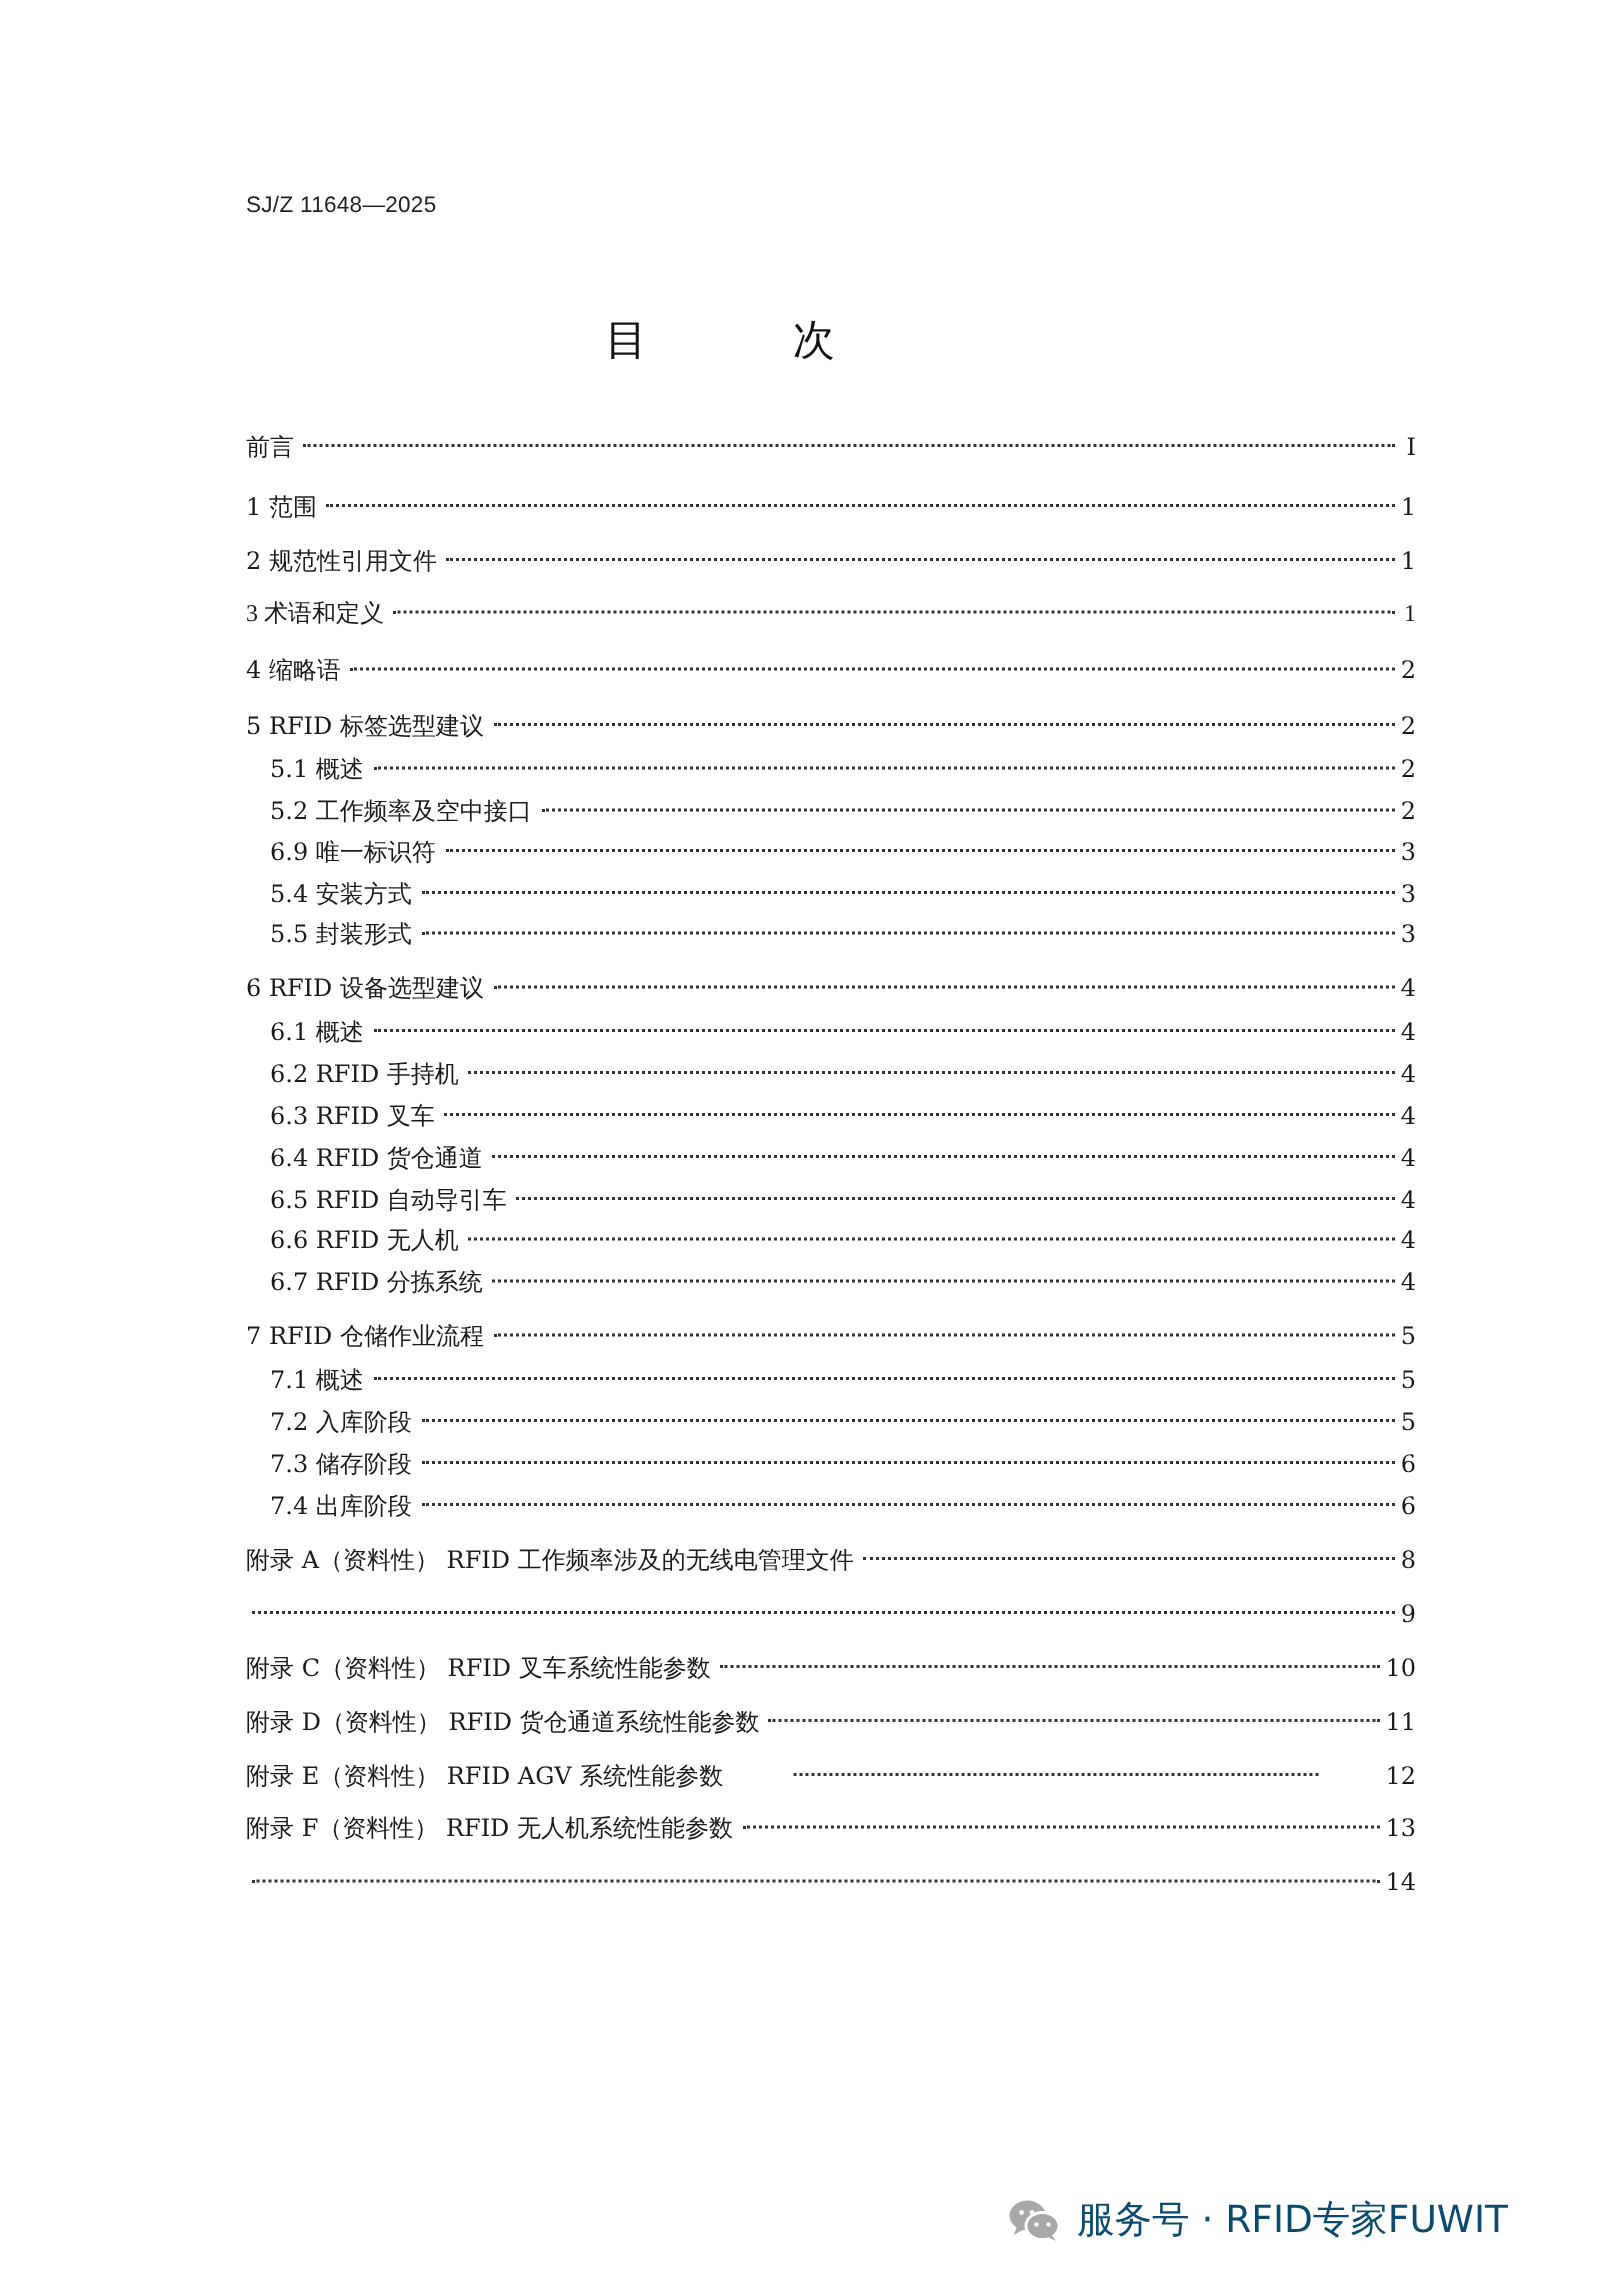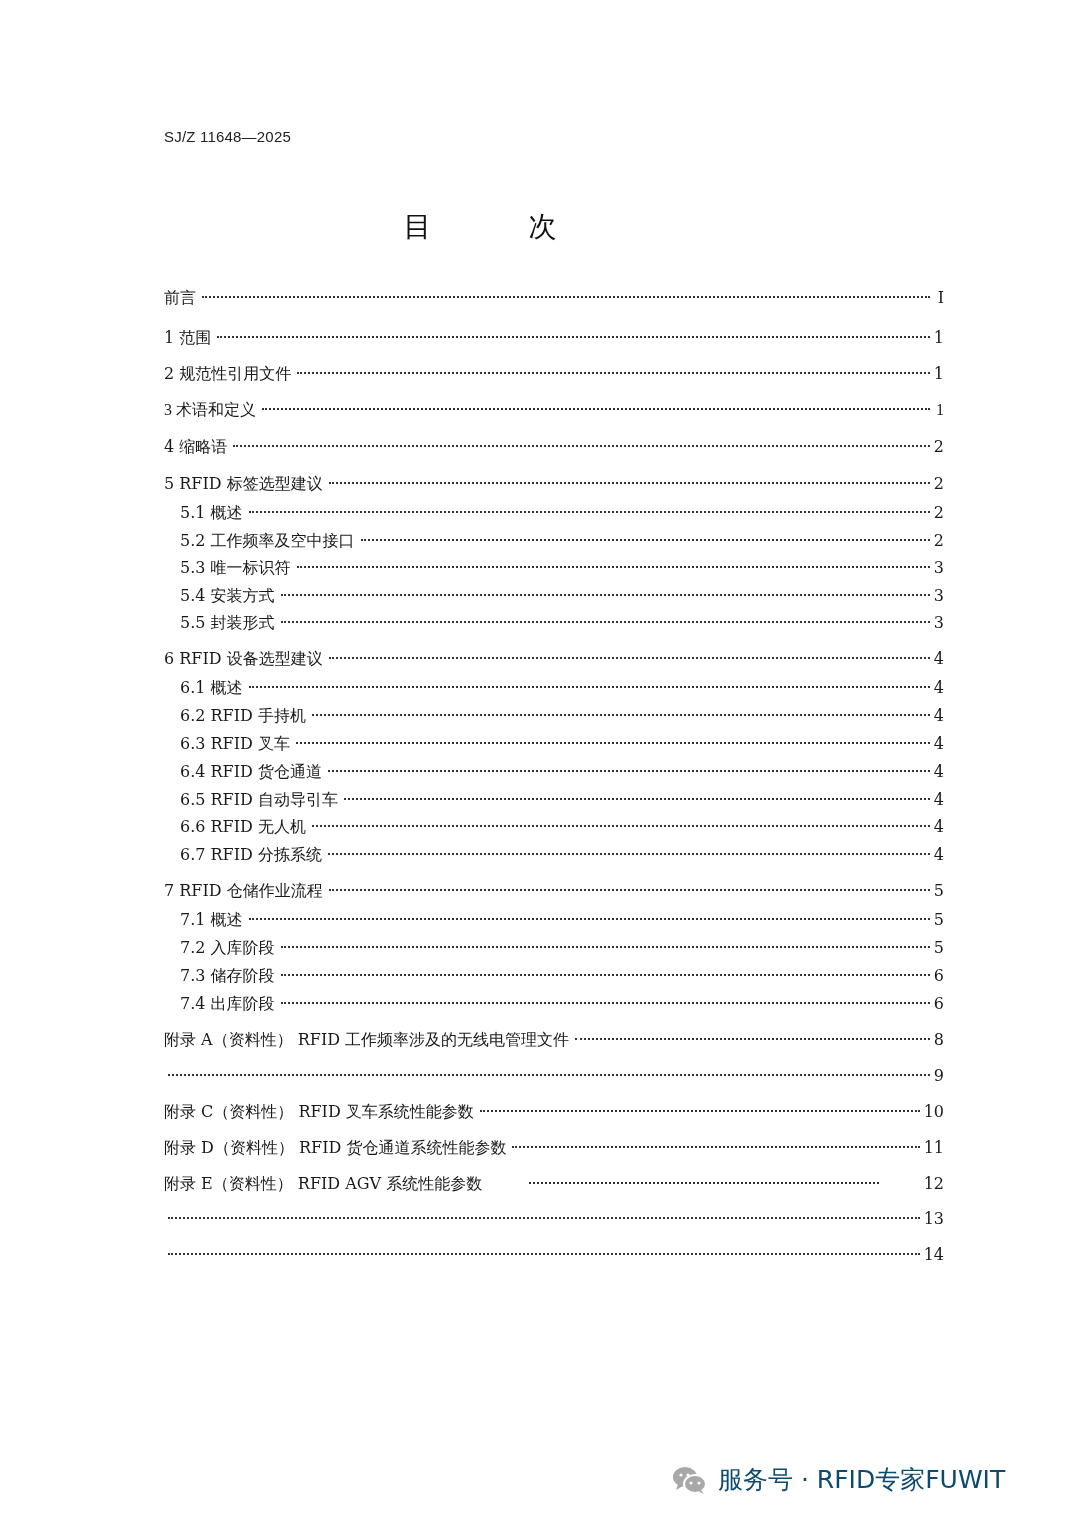--- a/index.html
+++ b/index.html
@@ -89,21 +89,21 @@
       <span class="label">5.1 概述</span>
       <span class="leader"></span>
       <span class="page">2</span>
     </div>
     <div class="toc-row level-2" style="top: 243px;">
       <span class="label">5.2 工作频率及空中接口</span>
       <span class="leader"></span>
       <span class="page">2</span>
     </div>
     <div class="toc-row level-2" style="top: 270px;">
-      <span class="label">5.3 唯一标识符</span>
+      <span class="label">6.9 唯一标识符</span>
       <span class="leader"></span>
       <span class="page">3</span>
     </div>
     <div class="toc-row level-2" style="top: 298px;">
       <span class="label">5.4 安装方式</span>
       <span class="leader"></span>
       <span class="page">3</span>
     </div>
     <div class="toc-row level-2" style="top: 325px;">
       <span class="label">5.5 封装形式</span>
@@ -193,20 +193,21 @@
       <span class="label">附录 D（资料性） RFID 货仓通道系统性能参数</span>
       <span class="leader"></span>
       <span class="page">11</span>
     </div>
     <div class="toc-row level-1" style="top: 886px; gap: 41px;">
       <span class="label">附录 E（资料性） RFID AGV 系统性能参数</span>
       <span class="leader"></span>
       <span class="page">12</span>
     </div>
     <div class="toc-row level-1" style="top: 921px;">
+      <span class="label">附录 F（资料性） RFID 无人机系统性能参数</span>
       <span class="leader"></span>
       <span class="page">13</span>
     </div>
     <div class="toc-row level-1" style="top: 957px;">
       <span class="leader"></span>
       <span class="page">14</span>
     </div>
   </div>
 
 <div class="watermark">

